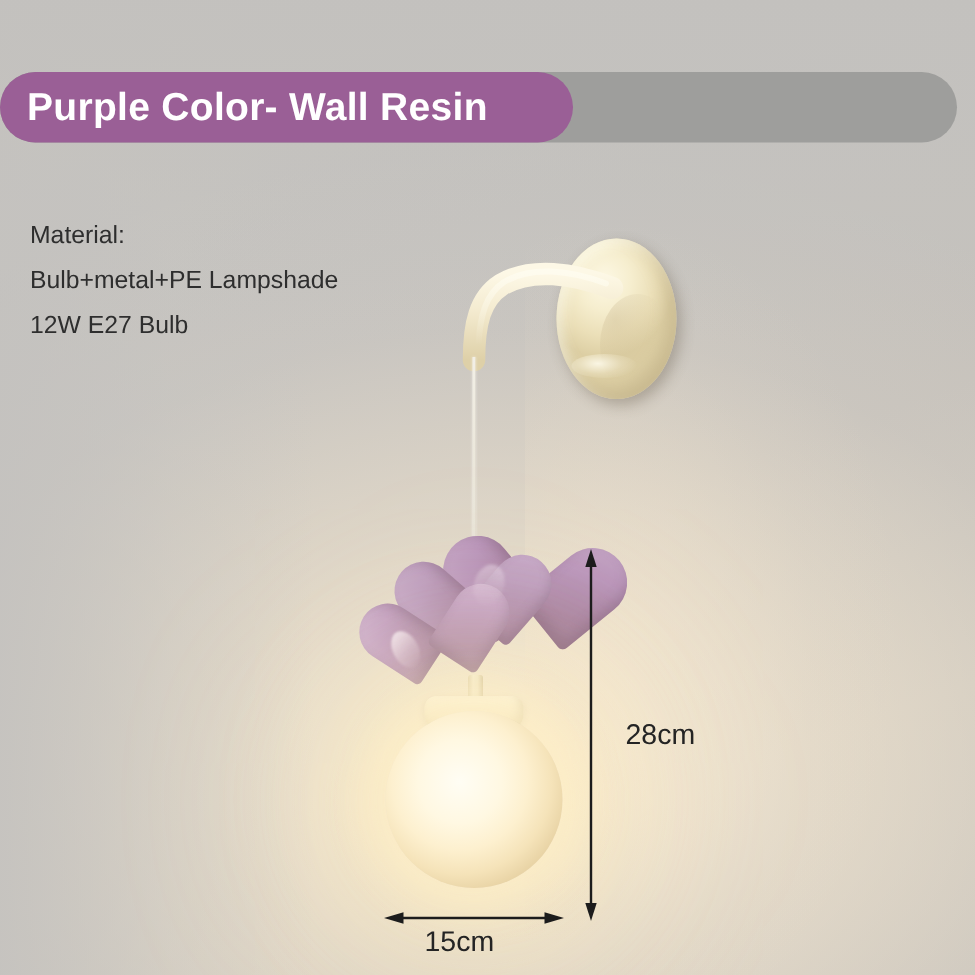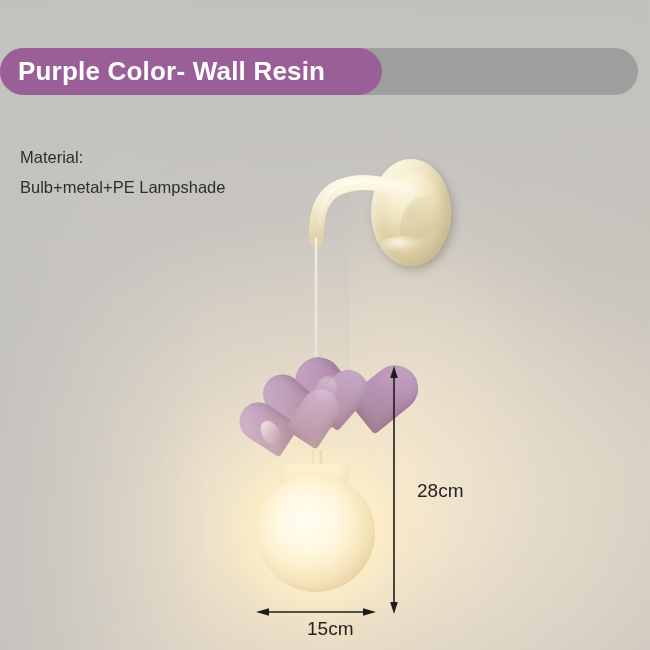--- a/index.html
+++ b/index.html
@@ -324,40 +324,41 @@
     height: 20px;
   }
   .dim-label {
     position: absolute;
     color: #242424;
     font-size: 19px;
     white-space: nowrap;
     text-align: right;
   }
   .dim-label-v { left: 417px; top: 480px; }
-  .dim-label-h { left: 307px; top: 618px; }
+  .dim-label-h { left: 283px; top: 618px; }
 </style>
 </head>
 <body>
 
 <div id="stage">
 
   <div class="wall-base"></div>
   <div class="wall-soft-left"></div>
   <div class="wall-soft-top"></div>
   <div class="wall-warm-right"></div>
 
   <div class="title-band"></div>
   <div class="title-badge">
     <span class="title-text">Purple Color- Wall Resin</span>
   </div>
 
   <div class="spec-block">
     <div class="spec-line">Material:</div>
     <div class="spec-line">Bulb+metal+PE Lampshade</div>
+    <div class="spec-line">12W E27 Bulb</div>
   </div>
 
   <div class="mount-plate"></div>
   <div class="mount-plate-shade"></div>
   <div class="mount-plate-gloss"></div>
 
   <svg class="arm-svg" viewBox="0 0 130 95">
     <defs>
       <linearGradient id="armGrad" x1="0" y1="0" x2="0" y2="1">
         <stop offset="0%" stop-color="#fdf8e6"></stop>

